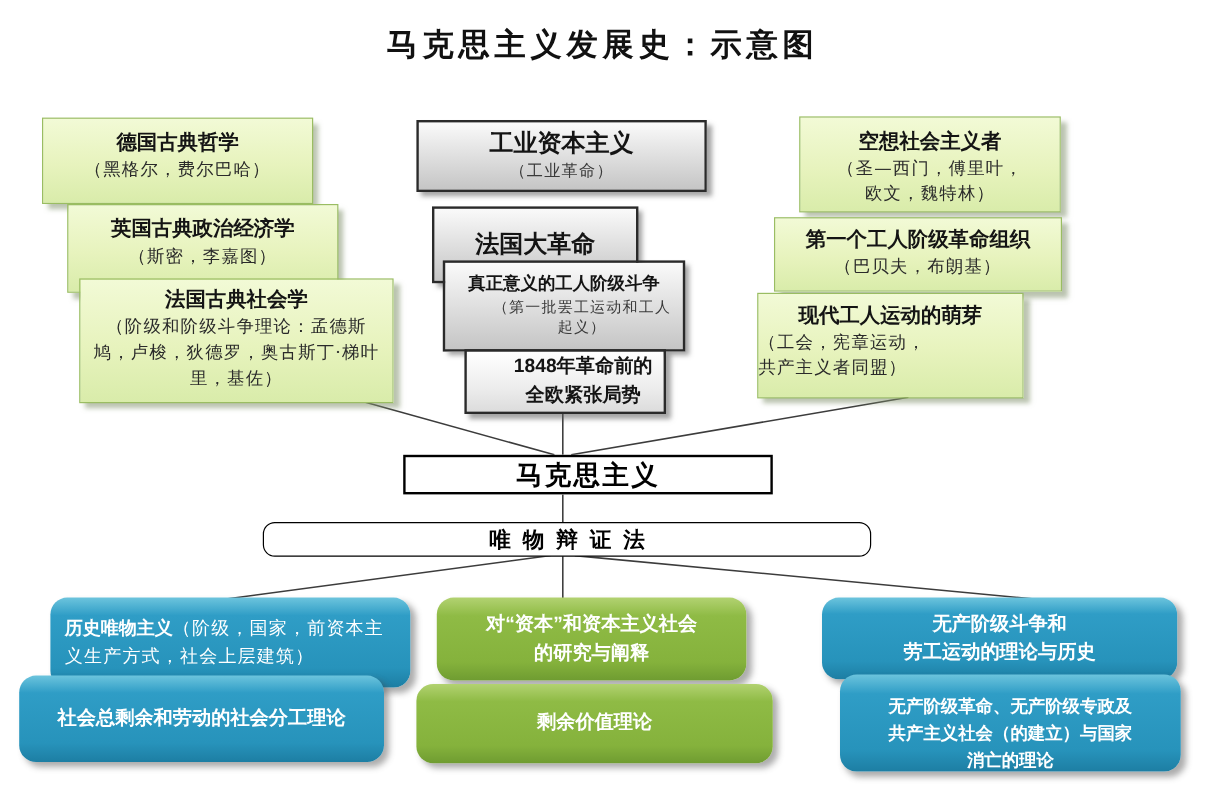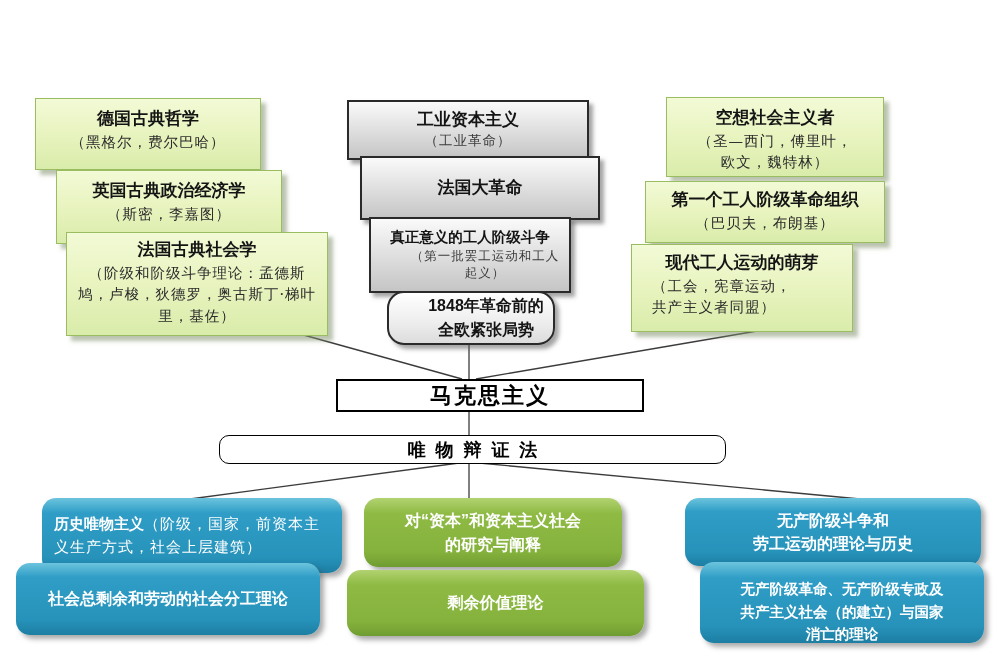--- a/index.html
+++ b/index.html
@@ -28,28 +28,28 @@
     font-size:14.5px;color:#2a2a2a;line-height:1.5;letter-spacing:1px;padding:0 8px;
   }
   
   .xbox{
     position:absolute;box-sizing:border-box;text-align:center;
     background:linear-gradient(180deg,#fafafa 0%,#e2e2e2 45%,#c5c5c5 100%);
     border:2px solid #2a2a2a;
     box-shadow:4px 4px 4px rgba(90,90,90,.55);
     display:flex;flex-direction:column;justify-content:center;
   }
-  .xbox .h{font-weight:bold;font-size:17px;color:#141414;line-height:1.35;}
+  .xbox .h{font-weight:bold;font-size:20px;color:#141414;line-height:1.35;}
   .xbox .s{
     font-family:Liberation Sans, sans-serif;
     font-size:13.5px;color:#3a3a3a;line-height:1.35;letter-spacing:1px;
   }
   .xbox.small .h{font-size:14.5px;}
   .xbox.small .s{font-size:12.5px;}
-  .xbox.plain{background:linear-gradient(180deg,#ffffff 0%,#ededed 60%,#dcdcdc 100%);border-radius:17px;}
+  .xbox.plain{background:linear-gradient(180deg,#ffffff 0%,#ededed 60%,#dcdcdc 100%);}
   .xbox.plain .h{font-size:16px;line-height:1.5;}
   
   .marx{
     position:absolute;box-sizing:border-box;background:#fff;border:2px solid #000;
     text-align:center;font-weight:bold;font-size:22px;color:#000;
     display:flex;align-items:center;justify-content:center;z-index:20;letter-spacing:2px;
   }
   .dialect{
     position:absolute;box-sizing:border-box;background:#fff;border:1.5px solid #000;
     border-radius:10px;text-align:left;font-weight:bold;font-size:18px;color:#000;
@@ -77,20 +77,21 @@
   }
   .bluebox .t3{font-weight:bold;font-size:14.5px;line-height:1.55;padding:0 6px;margin-top:19px;}
   
   #wires{position:absolute;left:0;top:0;z-index:4;pointer-events:none;}
 </style>
 </head>
 <body>
 
 <div id="canvas">
 
+  <div class="title">马克思主义发展史：示意图</div>
 
   <svg id="wires" width="1004" height="656" viewBox="0 0 1004 656">
     <line x1="300" y1="334" x2="462" y2="379" stroke="#3c3c3c" stroke-width="1.3"></line>
     <line x1="469" y1="345" x2="469" y2="379" stroke="#3c3c3c" stroke-width="1.3"></line>
     <line x1="757" y1="331" x2="476" y2="379" stroke="#3c3c3c" stroke-width="1.3"></line>
     <line x1="469" y1="412" x2="469" y2="435" stroke="#3c3c3c" stroke-width="1.3"></line>
     <line x1="459" y1="463" x2="190" y2="499" stroke="#3c3c3c" stroke-width="1.3"></line>
     <line x1="469" y1="463" x2="469" y2="499" stroke="#3c3c3c" stroke-width="1.3"></line>
     <line x1="479" y1="463" x2="860" y2="499" stroke="#3c3c3c" stroke-width="1.3"></line>
   </svg>
@@ -105,21 +106,21 @@
   </div>
   <div class="gbox" style="left:66px;top:232px;width:262px;height:104px;z-index:12;padding-top:5px">
     <div class="h">法国古典社会学</div>
     <div class="s">（阶级和阶级斗争理论：孟德斯鸠，卢梭，狄德罗，奥古斯丁·梯叶里，基佐）</div>
   </div>
 
   <div class="xbox" style="left:347px;top:100px;width:242px;height:60px;z-index:10">
     <div class="h">工业资本主义</div>
     <div class="s">（工业革命）</div>
   </div>
-  <div class="xbox" style="left:360px;top:156px;width:240px;height:64px;z-index:11">
+  <div class="xbox" style="left:360px;top:172px;width:172px;height:64px;z-index:11">
     <div class="h">法国大革命</div>
   </div>
   <div class="xbox small" style="left:369px;top:217px;width:202px;height:76px;z-index:12">
     <div class="h">真正意义的工人阶级斗争</div>
     <div class="s pre">（第一批罢工运动和工人
 起义）</div>
   </div>
   <div class="xbox plain" style="left:387px;top:291px;width:168px;height:54px;z-index:13">
     <div class="h pre">1848年革命前的
 全欧紧张局势</div>
@@ -129,21 +130,21 @@
     <div class="h">空想社会主义者</div>
     <div class="s pre">（圣—西门，傅里叶，
 欧文，魏特林）</div>
   </div>
   <div class="gbox" style="left:645px;top:181px;width:240px;height:62px;z-index:11;padding-top:6px">
     <div class="h">第一个工人阶级革命组织</div>
     <div class="s">（巴贝夫，布朗基）</div>
   </div>
   <div class="gbox" style="left:631px;top:244px;width:222px;height:88px;z-index:12;padding-top:6px;text-align:left">
     <div class="h" style="text-align:center">现代工人运动的萌芽</div>
-    <div class="s pre" style="padding-left:20px">（工会，宪章运动，
+    <div class="s pre" style="padding-left:0">（工会，宪章运动，
 共产主义者同盟）</div>
   </div>
 
   <div class="marx" style="left:336px;top:379px;width:308px;height:33px">马克思主义</div>
   <div class="dialect" style="left:219px;top:435px;width:507px;height:29px">唯物辩证法</div>
 
   <div class="bluebox" style="left:42px;top:498px;width:300px;height:75px;z-index:10">
     <div class="mix">
       <span class="b">历史唯物主义</span><span class="k">（阶级，国家，前资本主义生产方式，社会上层建筑）</span>
     </div>

